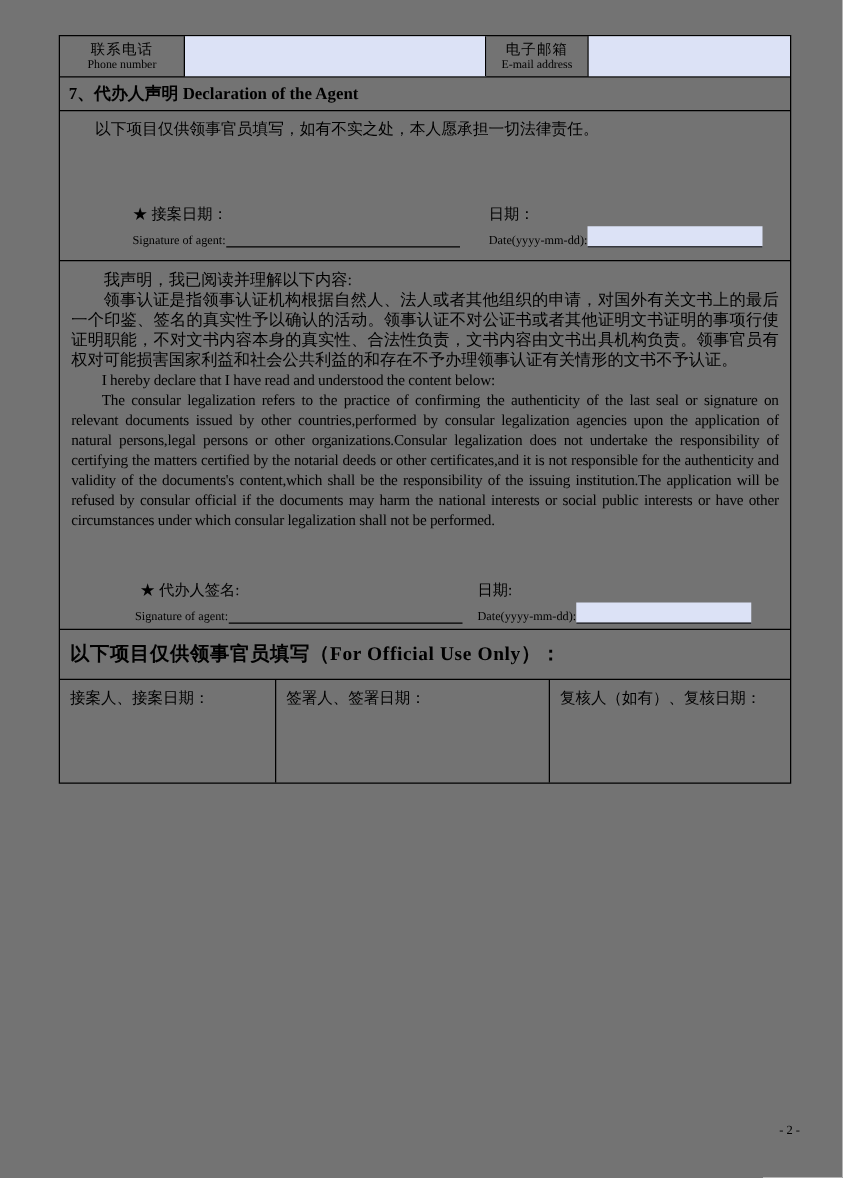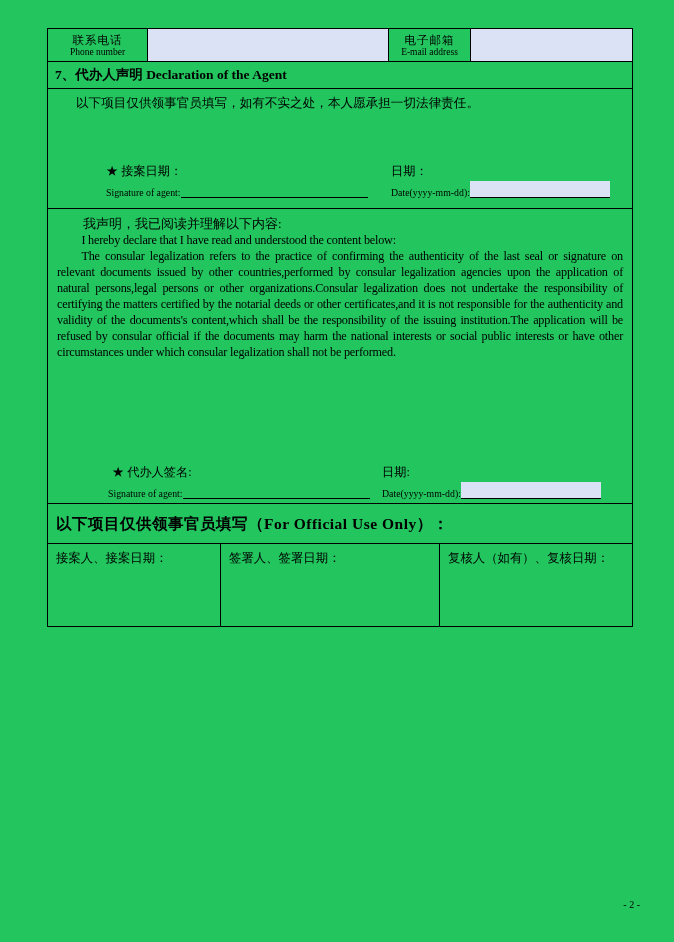--- a/index.html
+++ b/index.html
@@ -1,20 +1,20 @@
 <!DOCTYPE html>
 <html><head>
 <meta charset="utf-8">
 <style>
   * { margin:0; padding:0; box-sizing:border-box; }
   html,body { background:#e8e8e8; }
   .page {
     position:relative;
     width:674px; height:942px;
-    background:#22c55e;
+    background:#737373;
     font-family:"Liberation Serif","DejaVu Serif",serif;
     color:#000;
     overflow:hidden;
     margin:0 auto;
   }
   .form {
     position:absolute; left:47px; top:28px; width:586px;
     border:1.5px solid #000;
   }
   .row { position:relative; border-bottom:1px solid #000; }
@@ -126,20 +126,21 @@
       <div class="sig-en left">
         <span>Signature of agent:</span><span class="fill-line sig-line"></span>
       </div>
       <div class="sig-en right">
         <span>Date(yyyy-mm-dd):</span><span class="fill-line date-field"></span>
       </div>
     </div>
 
     <div class="row decl2">
       <p class="zh-intro">我声明，我已阅读并理解以下内容:</p>
+      <p class="zh-body">领事认证是指领事认证机构根据自然人、法人或者其他组织的申请，对国外有关文书上的最后一个印鉴、签名的真实性予以确认的活动。领事认证不对公证书或者其他证明文书证明的事项行使证明职能，不对文书内容本身的真实性、合法性负责，文书内容由文书出具机构负责。领事官员有权对可能损害国家利益和社会公共利益的和存在不予办理领事认证有关情形的文书不予认证。</p>
       <p class="en-intro">I hereby declare that I have read and understood the content below:</p>
       <p class="en-body">The consular legalization refers to the practice of confirming the authenticity of the last seal or signature on relevant documents issued by other countries,performed by consular legalization agencies upon the application of natural persons,legal persons or other organizations.Consular legalization does not undertake the responsibility of certifying the matters certified by the notarial deeds or other certificates,and it is not responsible for the authenticity and validity of the documents's content,which shall be the responsibility of the issuing institution.The application will be refused by consular official if the documents may harm the national interests or social public interests or have other circumstances under which consular legalization shall not be performed.</p>
 
       <div class="sig-zh left">★ 代办人签名:</div>
       <div class="sig-zh right">日期:</div>
       <div class="sig-en left">
         <span>Signature of agent:</span><span class="fill-line sig-line"></span>
       </div>
       <div class="sig-en right">
         <span>Date(yyyy-mm-dd):</span><span class="fill-line date-field"></span>

